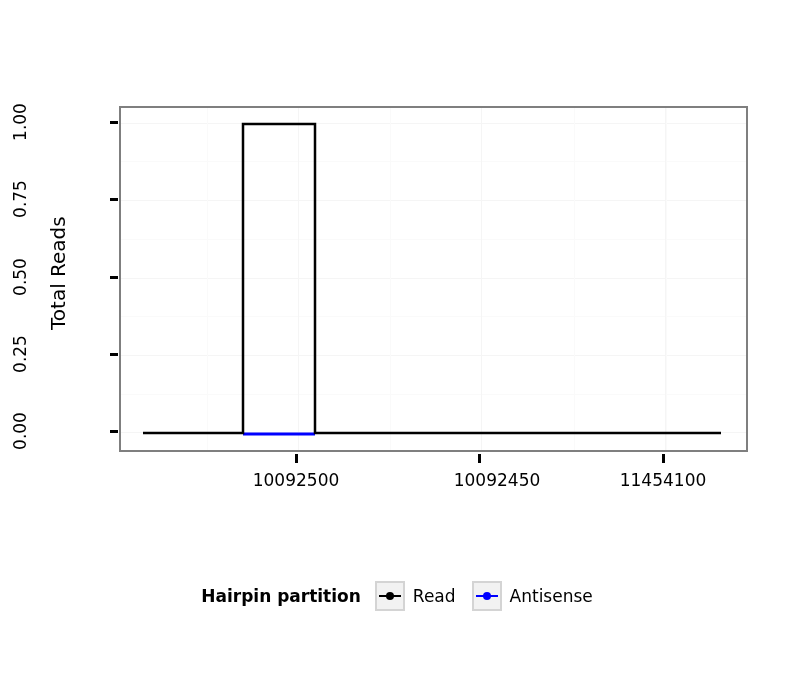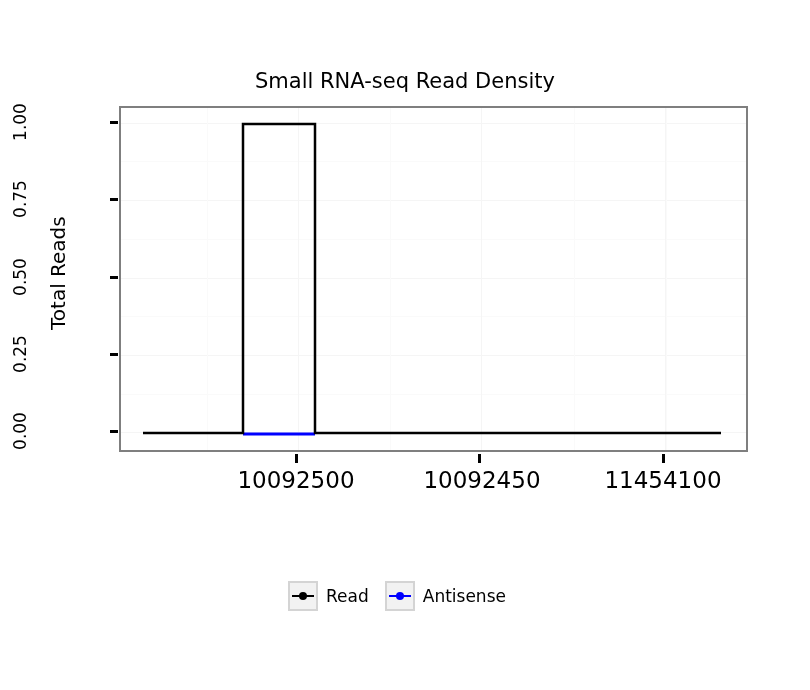--- a/index.html
+++ b/index.html
@@ -115,21 +115,21 @@
     width: 3px;
     height: 9px;
     background: #000000;
   }
   .xtick-label {
     position: absolute;
     top: 470px;
     width: 140px;
     margin-left: -70px;
     text-align: center;
-    font-size: 23px;
+    font-size: 17px;
     line-height: 20px;
     white-space: nowrap;
   }
   #x-axis-title {
     position: absolute;
     left: 119px;
     top: 499px;
     width: 629px;
     text-align: center;
     font-size: 20px;
@@ -188,21 +188,20 @@
     font-size: 17px;
     color: #000000;
     white-space: nowrap;
   }
 </style>
 </head>
 <body>
 
 <div id="figure">
 
-  <div id="chart-title">Small RNA-seq Read Density</div>
 
   <div id="y-axis-title">Total Reads</div>
 
   <div id="y-axis">
     <div class="ytick-mark" style="top:121px"></div>
     <div class="ytick-mark" style="top:198px"></div>
     <div class="ytick-mark" style="top:276px"></div>
     <div class="ytick-mark" style="top:353px"></div>
     <div class="ytick-mark" style="top:430px"></div>
 
@@ -252,26 +251,27 @@
       <path id="series-sense" d="M 22 325 L 122 325 L 122 16 L 194 16 L 194 325 L 600 325" fill="none" stroke="#000000" stroke-width="2.5" stroke-linecap="butt" stroke-linejoin="miter"></path>
     </svg>
   </div>
 
   <div id="x-axis">
     <div class="xtick-mark" style="left:295px"></div>
     <div class="xtick-mark" style="left:478px"></div>
     <div class="xtick-mark" style="left:662px"></div>
 
     <div class="xtick-label" style="left:296px">10092500</div>
-    <div class="xtick-label" style="left:482px">10092450</div>
+    <div class="xtick-label" style="left:497px">10092450</div>
     <div class="xtick-label" style="left:663px">11454100</div>
   </div>
 
 
   <div id="legend">
+    <div id="legend-title">Hairpin partition</div>
 
     <div class="legend-entry">
       <div class="legend-key">
         <div class="key-line" style="background:#000000"></div>
         <div class="key-dot" style="background:#000000"></div>
       </div>
       <div class="legend-label">Read</div>
     </div>
 
     <div class="legend-entry">

